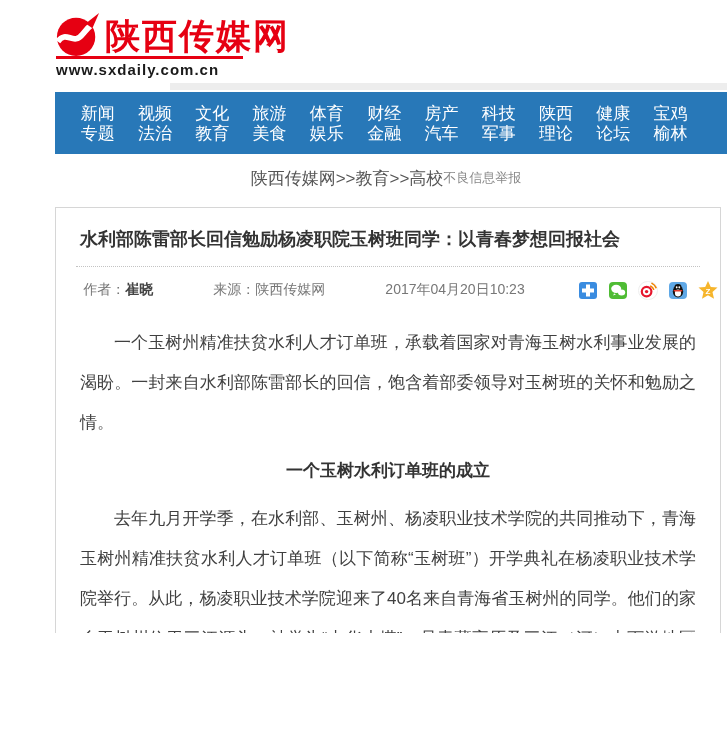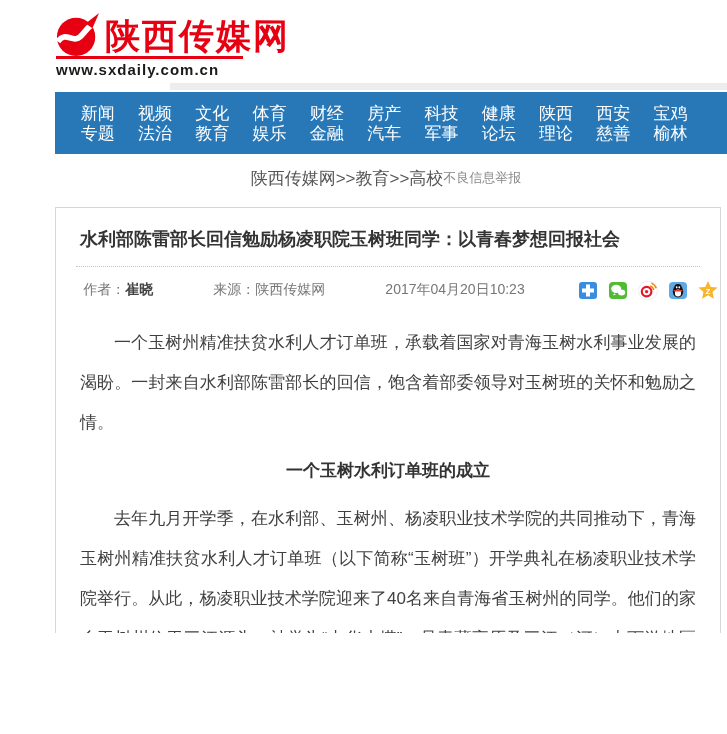--- a/index.html
+++ b/index.html
@@ -66,46 +66,46 @@
     </div>
     <div class="nav-col">
       <span class="nav-link">视频</span>
       <span class="nav-link">法治</span>
     </div>
     <div class="nav-col">
       <span class="nav-link">文化</span>
       <span class="nav-link">教育</span>
     </div>
     <div class="nav-col">
+      <span class="nav-link">旅游</span>
+      <span class="nav-link">美食</span>
+    </div>
+    <div class="nav-col">
       <span class="nav-link">体育</span>
       <span class="nav-link">娱乐</span>
     </div>
     <div class="nav-col">
       <span class="nav-link">财经</span>
       <span class="nav-link">金融</span>
     </div>
     <div class="nav-col">
       <span class="nav-link">房产</span>
       <span class="nav-link">汽车</span>
     </div>
     <div class="nav-col">
       <span class="nav-link">科技</span>
       <span class="nav-link">军事</span>
     </div>
     <div class="nav-col">
-      <span class="nav-link">健康</span>
-      <span class="nav-link">论坛</span>
-    </div>
-    <div class="nav-col">
       <span class="nav-link">陕西</span>
       <span class="nav-link">理论</span>
     </div>
     <div class="nav-col">
-      <span class="nav-link">西安</span>
-      <span class="nav-link">慈善</span>
+      <span class="nav-link">健康</span>
+      <span class="nav-link">论坛</span>
     </div>
     <div class="nav-col">
       <span class="nav-link">宝鸡</span>
       <span class="nav-link">榆林</span>
     </div>
   </div>
 
   <div class="crumb-bar">
     <span class="crumb-path">陕西传媒网&gt;&gt;教育&gt;&gt;高校</span>
     <span class="crumb-report">不良信息举报</span>

